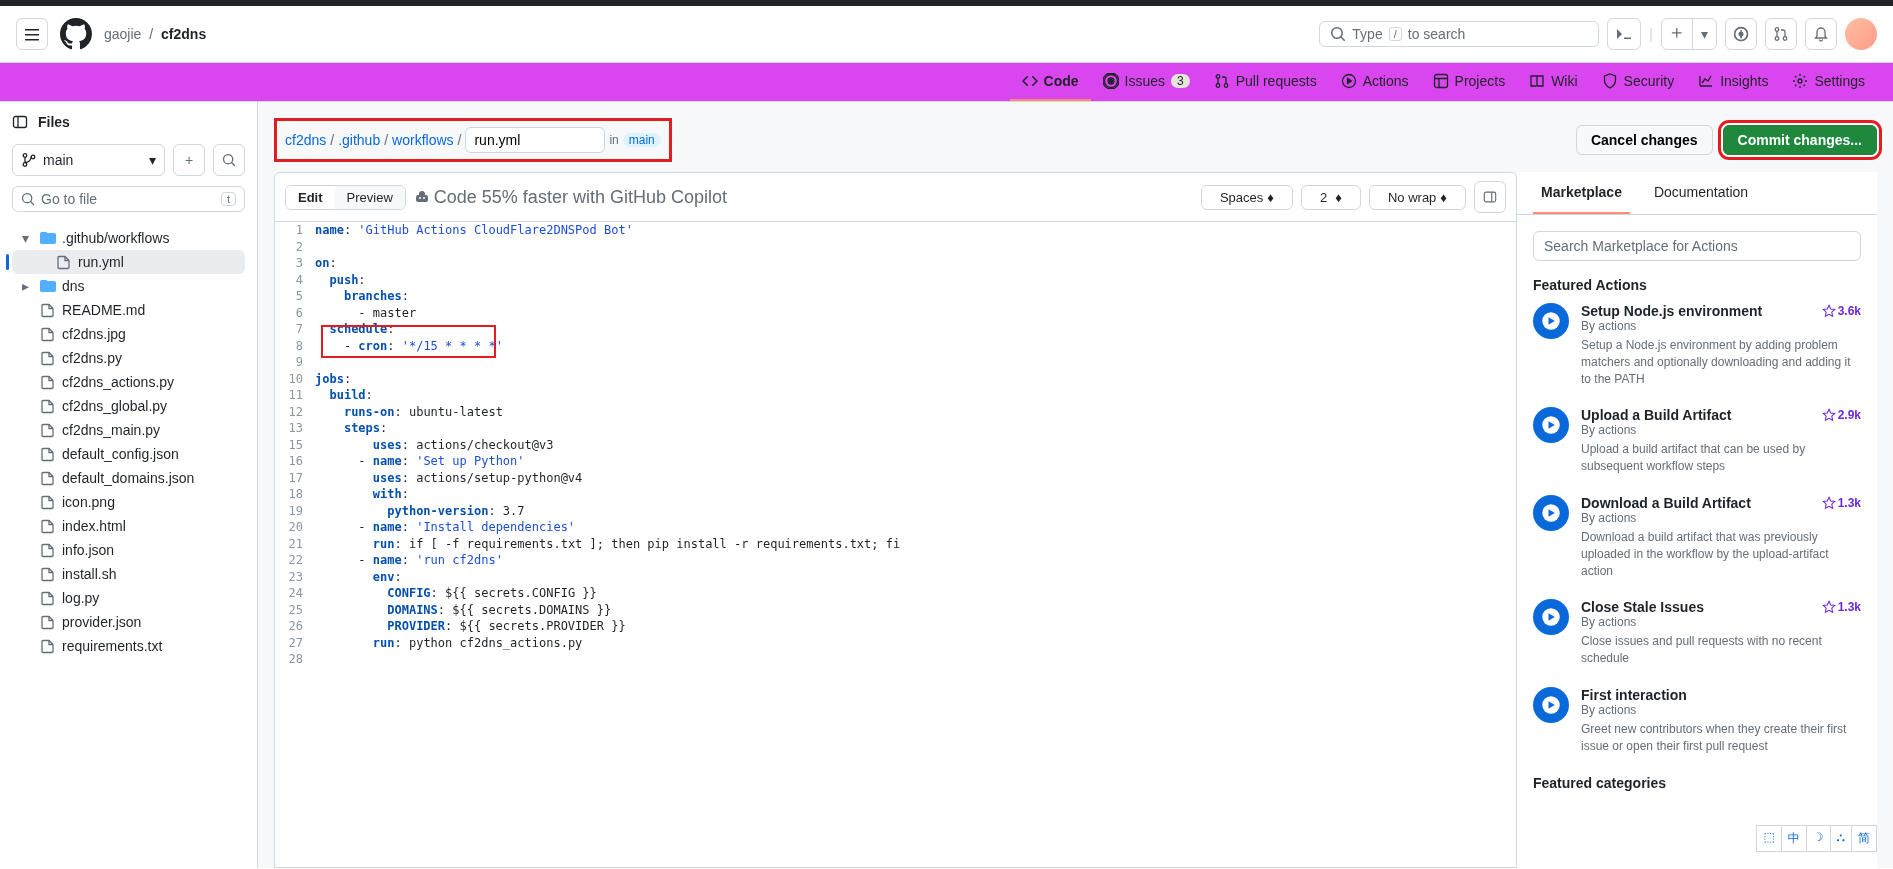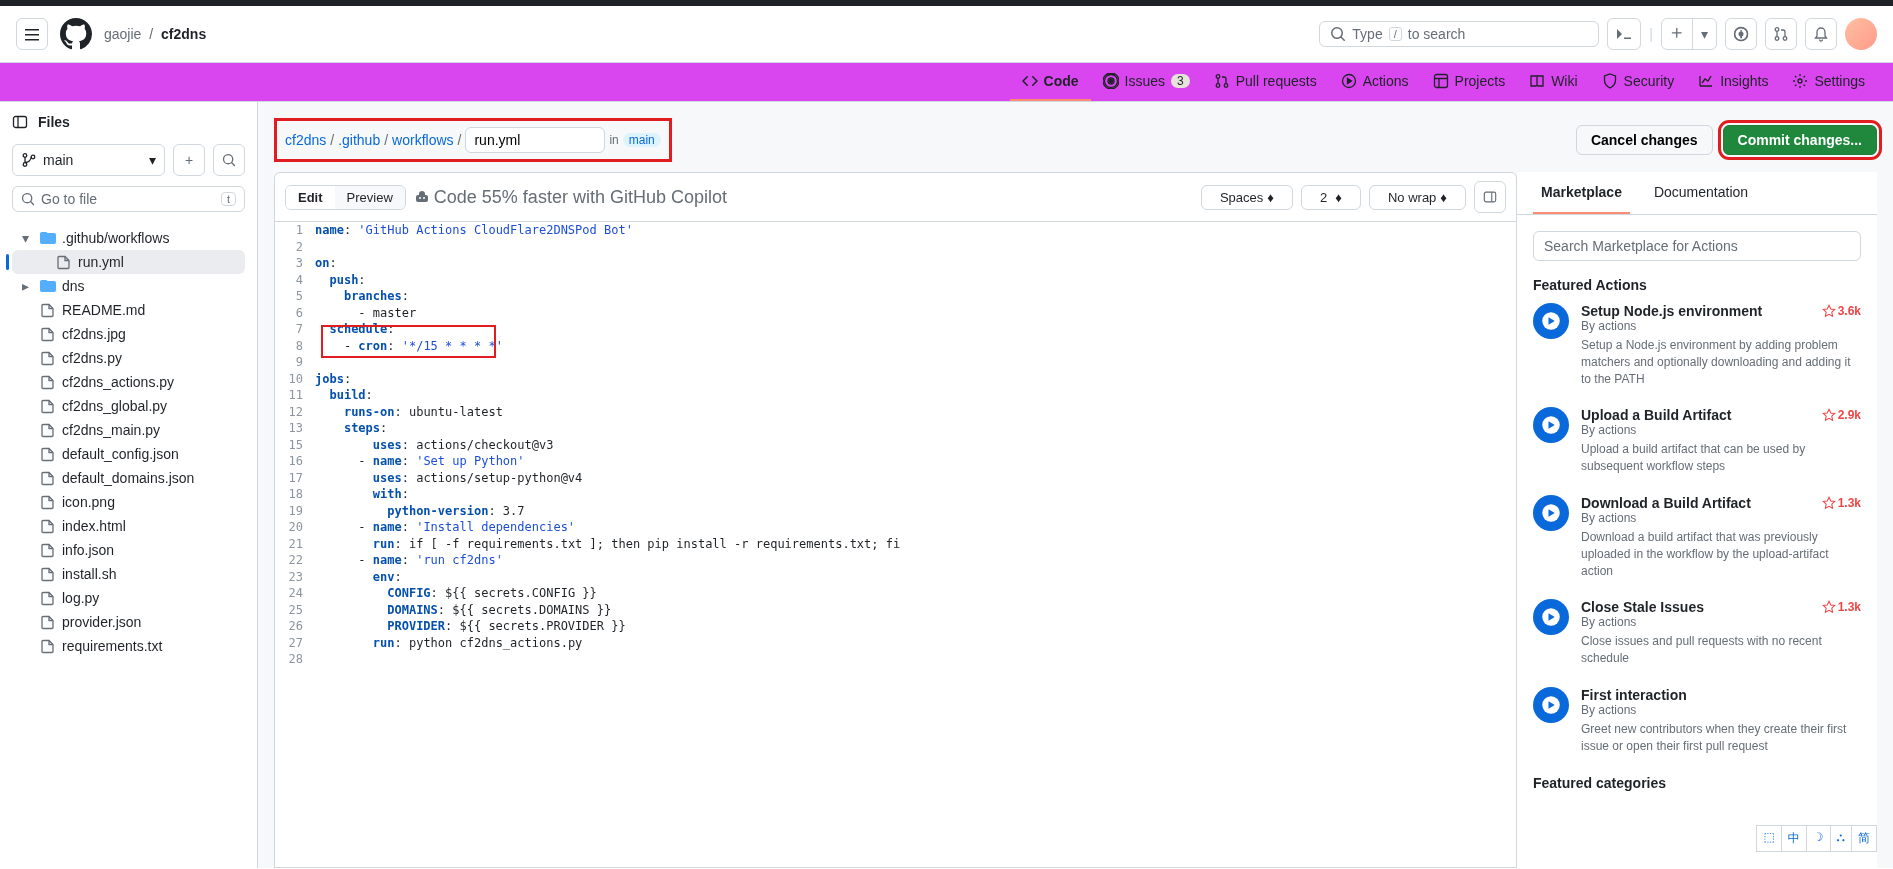--- a/index.html
+++ b/index.html
@@ -73,21 +73,21 @@
 .market-tabs .mt.active { border-bottom: 2px solid #fd8c73; font-weight: 600; }
 .market-body { padding: 16px; }
 .market-search { width: 100%; border: 1px solid #d0d7de; border-radius: 6px; padding: 6px 10px; color: #656d76; margin-bottom: 16px; }
 .section-title { font-weight: 600; font-size: 14px; margin-bottom: 10px; }
 .action-item { display: flex; gap: 12px; margin-bottom: 20px; }
 .action-icon { width: 36px; height: 36px; border-radius: 50%; background: #0969da; flex-shrink: 0; display: flex; align-items: center; justify-content: center; }
 .action-detail { flex: 1; }
 .action-detail .ttl { font-weight: 600; font-size: 14px; display: flex; justify-content: space-between; }
 .action-detail .author { color: #656d76; font-size: 12px; }
 .action-detail .desc { color: #656d76; font-size: 12px; margin-top: 4px; line-height: 1.4; }
-.stars { color: #ef4444; font-size: 12px; display: flex; align-items: center; gap: 2px; }
+.stars { color: #6d28d9; font-size: 12px; display: flex; align-items: center; gap: 2px; }
 .lang-toolbar { position: absolute; bottom: 16px; right: 16px; background: #fff; border: 1px solid #d0d7de; display: flex; gap: 0; z-index: 10; }
 .lang-toolbar span { padding: 4px 6px; font-size: 12px; color: #0969da; border-left: 1px solid #d0d7de; cursor: pointer; }
 .lang-toolbar span:first-child { border-left: none; }
 .editor-to-market { display: flex; flex: 1; overflow: hidden; }
 </style>
 </head>
 <body>
 
 <div class="dark-top"></div>
 

